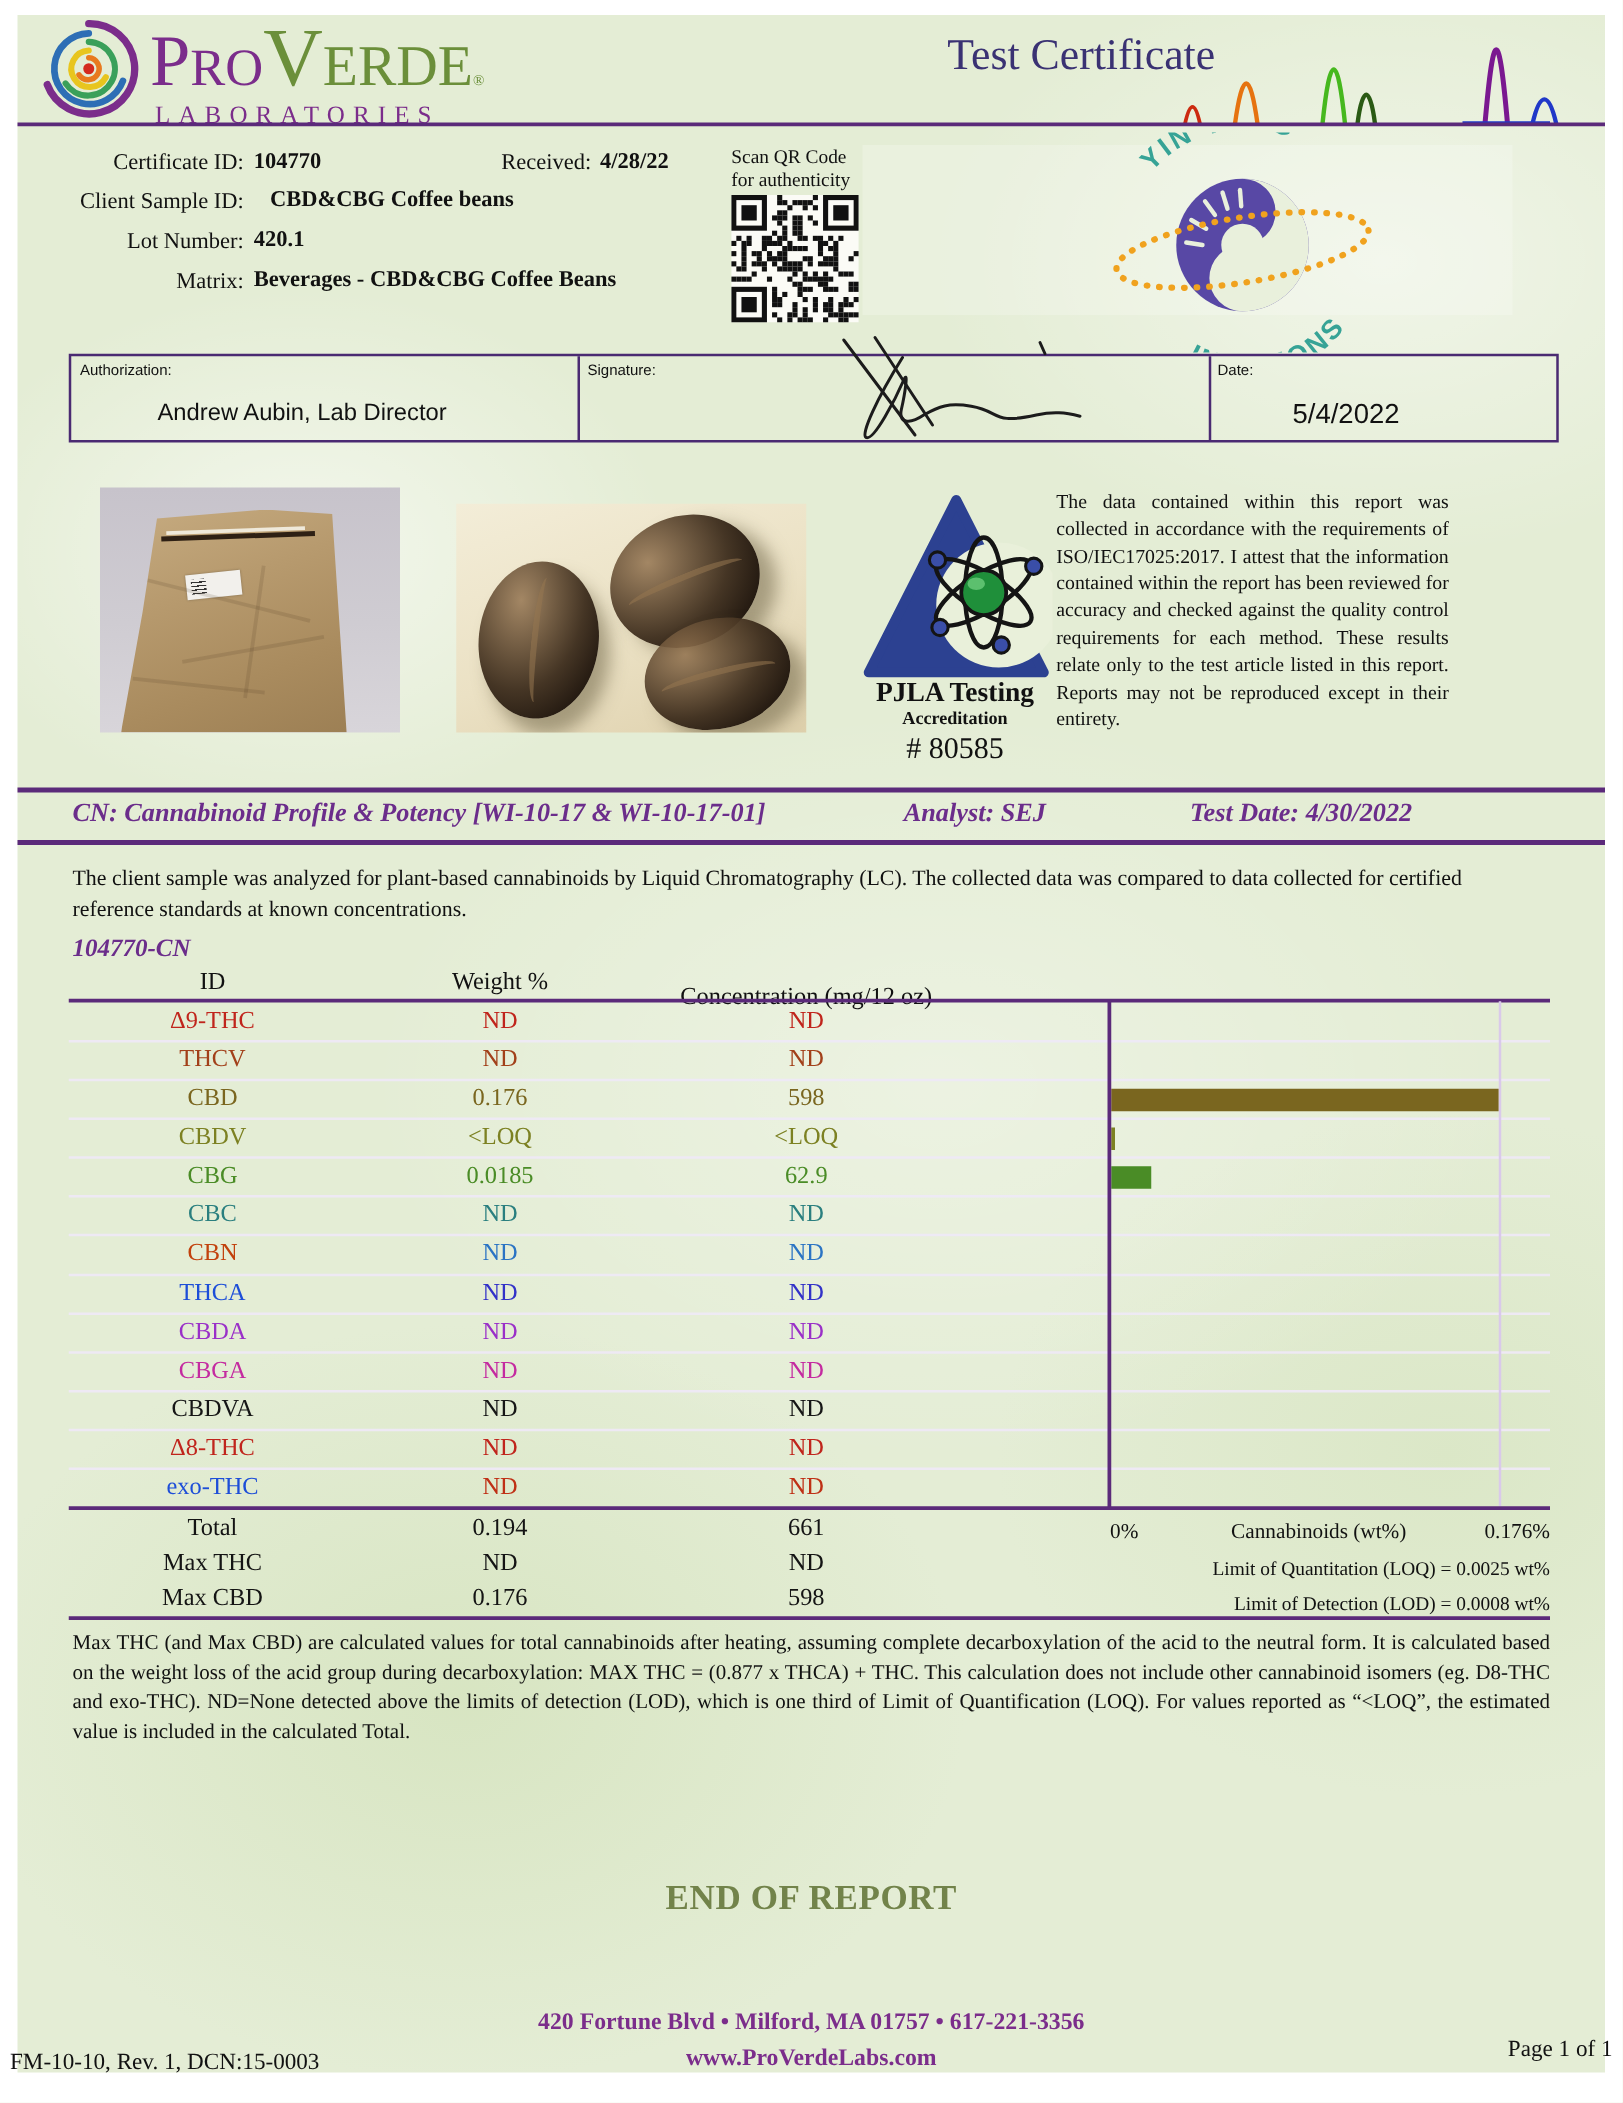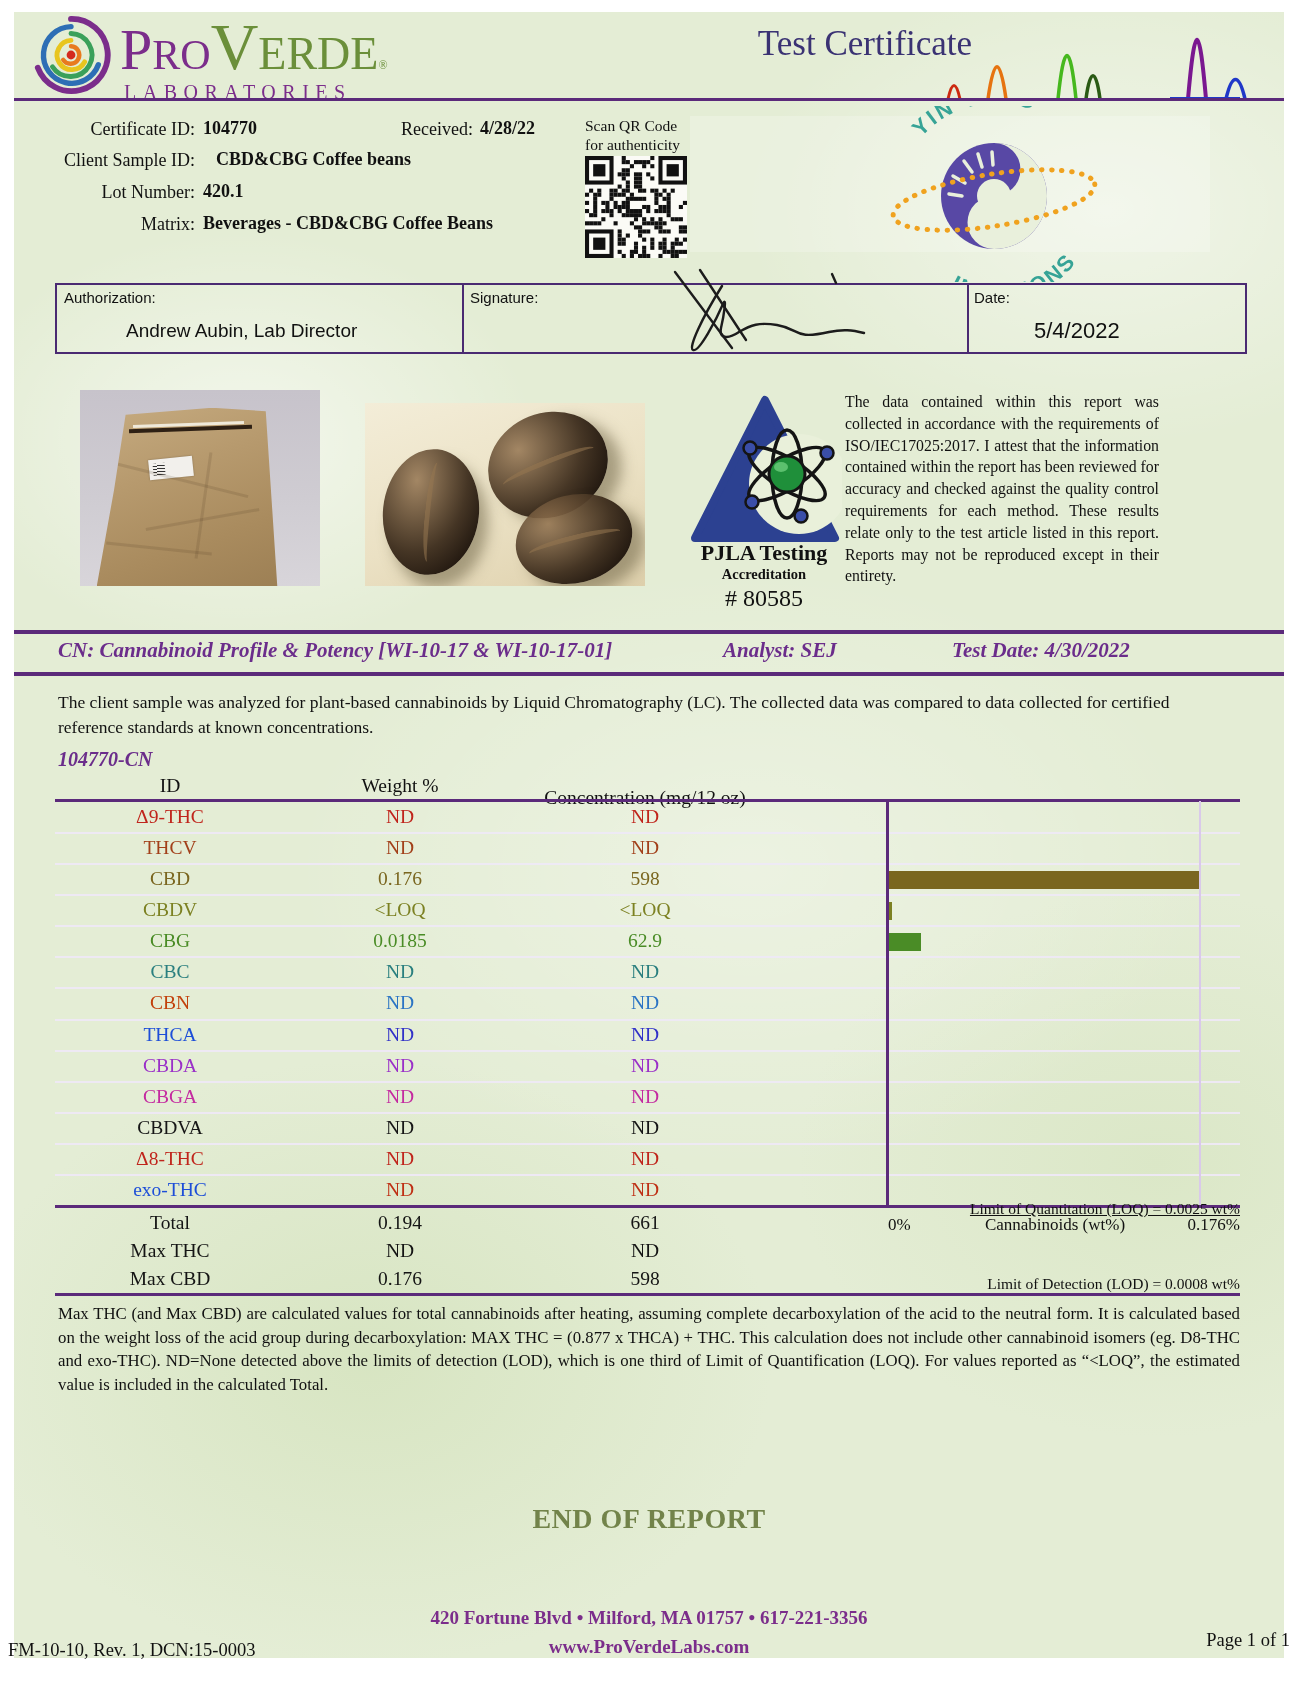--- a/index.html
+++ b/index.html
@@ -28,21 +28,21 @@
   .lt-sub{font-size:20px;color:#7b2d8b;letter-spacing:6.5px;margin-top:2px;margin-left:4px;}
   .title{position:absolute;left:700px;top:24px;width:330px;text-align:center;
          font-size:35px;color:#3a3273;}
   
   .lbl{position:absolute;font-size:18px;text-align:right;}
   .val{position:absolute;font-size:18px;font-weight:bold;}
   .qr-cap{position:absolute;left:585px;top:116px;font-size:15.5px;line-height:19px;}
   
   .auth{position:absolute;left:55px;top:283px;width:1188px;height:67px;border:2px solid #4a2a72;}
   .auth .div{position:absolute;top:0;width:2px;height:100%;background:#4a2a72;}
-  .auth-lbl{position:absolute;font-size:15px;}
+  .auth-lbl{position:absolute;font-size:12px;}
   
   .photo-bag{position:absolute;left:80px;top:390px;width:240px;height:196px;
              background:linear-gradient(180deg,#c7c3cb 0%,#cfccd2 55%,#d8d5da 100%);overflow:hidden;}
   .bag{position:absolute;left:7%;top:9%;width:80%;height:91%;
        clip-path:polygon(15% 4%, 60% 0%, 88% 2%, 94% 100%, 0% 100%, 9% 46%);
        background:linear-gradient(160deg,#c6ab80 0%,#b79a6e 35%,#a98b5e 70%,#9c7f54 100%);}
   .zipper{position:absolute;left:17%;top:11%;width:64%;height:4px;background:#2e2014;transform:rotate(-2deg);}
   .zipglint{position:absolute;left:19%;top:8.5%;width:58%;height:3px;background:#efe9da;transform:rotate(-2deg);}
   .baglabel{position:absolute;left:27%;top:28%;width:44px;height:20px;background:#f2f0ec;transform:rotate(-6deg);
             box-shadow:0 0 2px rgba(0,0,0,.3);}
@@ -515,21 +515,21 @@
       <div class="tl " style="left: 495px; top: 1211px; width: 300px; color: rgb(20, 20, 20);">661</div>
       <div class="tl " style="left: 55px; top: 1239.2px; width: 230px; color: rgb(20, 20, 20);">Max THC</div>
       <div class="tl " style="left: 295px; top: 1239.2px; width: 210px; color: rgb(20, 20, 20);">ND</div>
       <div class="tl " style="left: 495px; top: 1239.2px; width: 300px; color: rgb(20, 20, 20);">ND</div>
       <div class="tl " style="left: 55px; top: 1267.4px; width: 230px; color: rgb(20, 20, 20);">Max CBD</div>
       <div class="tl " style="left: 295px; top: 1267.4px; width: 210px; color: rgb(20, 20, 20);">0.176</div>
       <div class="tl " style="left: 495px; top: 1267.4px; width: 300px; color: rgb(20, 20, 20);">598</div>
       <div class="tl ann" style="left: 888px; top: 1213px; width: 60px; text-align: left;">0%</div>
       <div class="tl ann" style="left: 938px; top: 1213px; width: 234px; text-align: center;">Cannabinoids (wt%)</div>
       <div class="tl ann" style="left: 1125px; top: 1213px; width: 115px; text-align: right;">0.176%</div>
-      <div class="tl ann" style="left: 880px; top: 1197px; width: 360px; text-align: right; font-size: 15.5px; text-decoration: underline;">Limit of Quantitation (LOQ) = 0.0025 wt%</div>
+      <div class="tl ann" style="left: 880px; top: 1244px; width: 360px; text-align: right; font-size: 15.5px;">Limit of Quantitation (LOQ) = 0.0025 wt%</div>
       <div class="tl ann" style="left: 880px; top: 1272px; width: 360px; text-align: right; font-size: 15.5px;">Limit of Detection (LOD) = 0.0008 wt%</div>
       <div class="tl " style="left: 55px; top: 1293px; width: 1185px; height: 2.5px; background: rgb(91, 42, 122);"></div>
     </div>
 
   <div class="footnote">Max THC (and Max CBD) are calculated values for total cannabinoids after heating, assuming complete decarboxylation of the acid to the neutral form.  It is calculated based on the weight loss of the acid group during decarboxylation:  MAX THC = (0.877 x THCA) + THC.  This calculation does not include other cannabinoid isomers (eg. D8-THC and exo-THC). ND=None detected above the limits of detection (LOD), which is one third of Limit of Quantification (LOQ).  For values reported as “&lt;LOQ”, the estimated value is included in the calculated Total.</div>
 
   <div class="eor">END OF REPORT</div>
 
   <div class="addr">420 Fortune Blvd • Milford, MA 01757 • 617-221-3356</div>
   <div class="site">www.ProVerdeLabs.com</div>

